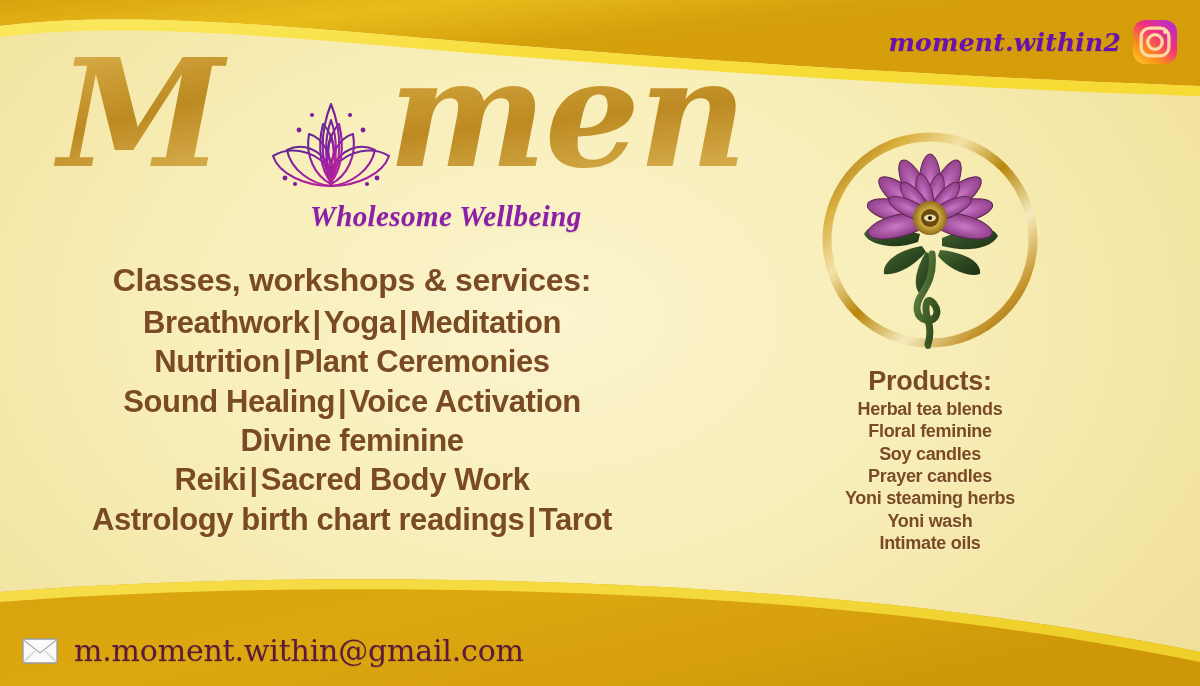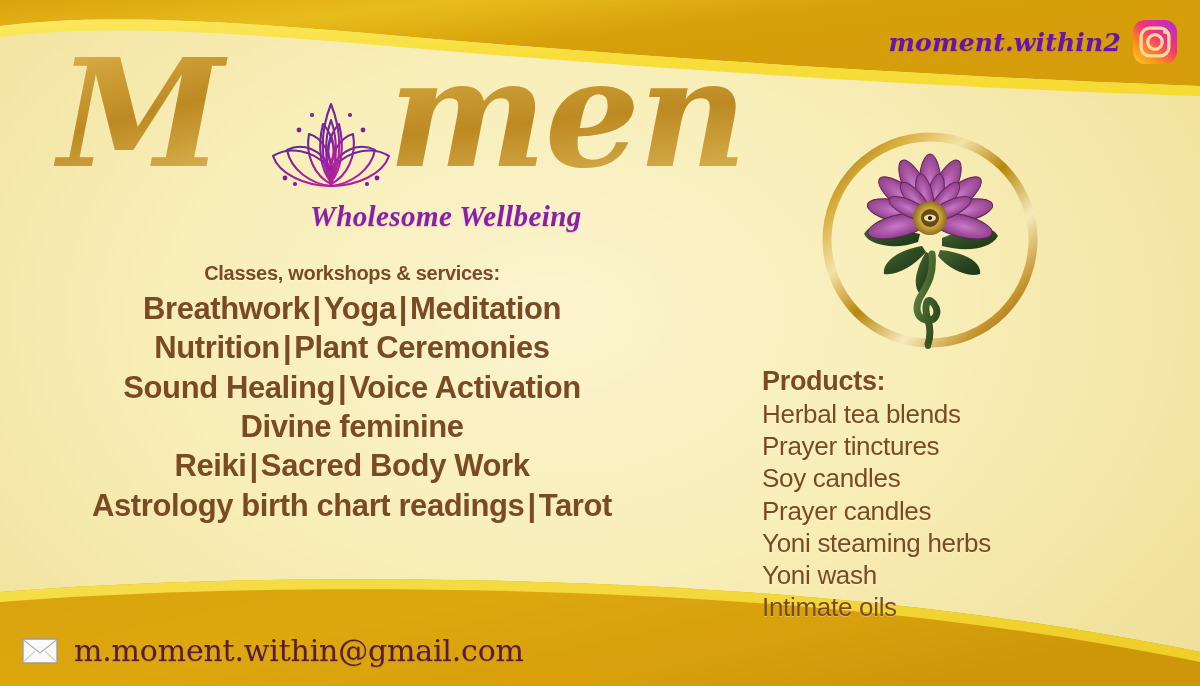--- a/index.html
+++ b/index.html
@@ -89,21 +89,21 @@
   #services {
     position: absolute;
     left: 22px;
     top: 262px;
     width: 660px;
     text-align: center;
     color: #7A4A22;
     z-index: 4;
   }
   #services-heading {
-    font-size: 20px;
+    font-size: 32px;
     font-weight: 700;
     letter-spacing: -.3px;
     margin-bottom: 4px;
     text-shadow: 0 1px 0 rgba(255,255,255,.35);
   }
   .service-line {
     font-size: 31px;
     font-weight: 600;
     line-height: 1.27;
     letter-spacing: -.4px;
@@ -121,34 +121,34 @@
     height: 236px;
     z-index: 4;
   }
 
   
   #products {
     position: absolute;
     left: 762px;
     top: 366px;
     width: 336px;
-    text-align: left;
+    text-align: center;
     color: #7A4A22;
     z-index: 4;
   }
   #products-heading {
     font-size: 27px;
     font-weight: 700;
     letter-spacing: -.3px;
     margin-bottom: 1px;
     text-shadow: 0 1px 0 rgba(255,255,255,.35);
   }
   .product-line {
-    font-size: 26px;
-    font-weight: 400;
+    font-size: 18px;
+    font-weight: 700;
     line-height: 1.24;
     letter-spacing: -.3px;
     white-space: nowrap;
     text-shadow: 0 1px 0 rgba(255,255,255,.3);
   }
 
   
   #footer {
     position: absolute;
     left: 22px;
@@ -348,21 +348,21 @@
     <g fill="none" stroke="url(#stemGrad)" stroke-width="7" stroke-linecap="round">
       <path d="M120,132 C122,152 116,162 110,172 C102,184 104,196 114,198 C124,200 128,190 122,182 C114,172 112,186 116,198 C119,208 118,216 116,222"></path>
     </g>
     <circle cx="116" cy="224" r="3" fill="#3C5A22"></circle>
   </svg>
 
   <div id="products">
     <div id="products-heading">Products:</div>
     <div id="products-list">
         <div class="product-line">Herbal tea blends</div>
-        <div class="product-line">Prayer tinctures</div>
+        <div class="product-line">Floral feminine</div>
         <div class="product-line">Soy candles</div>
         <div class="product-line">Prayer candles</div>
         <div class="product-line">Yoni steaming herbs</div>
         <div class="product-line">Yoni wash</div>
         <div class="product-line">Intimate oils</div>
       </div>
   </div>
 
   <svg id="wave-bottom" class="wave" viewBox="0 0 1200 130" preserveAspectRatio="none" aria-hidden="true">
     <defs>

